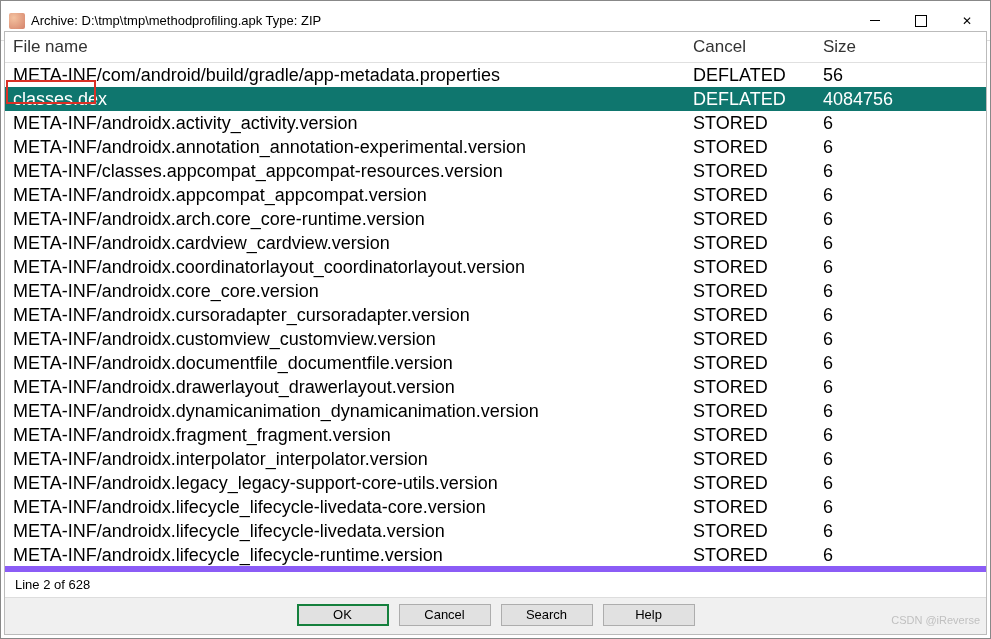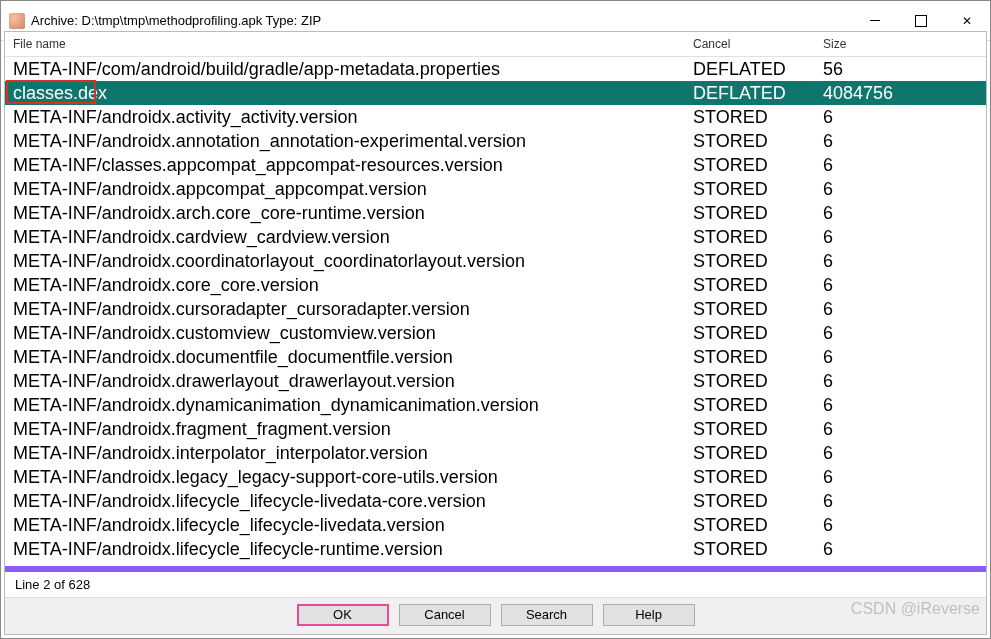--- a/index.html
+++ b/index.html
@@ -4,38 +4,38 @@
 <style>
 * { box-sizing: border-box; margin: 0; padding: 0; }
 body { font-family: "Segoe UI", Tahoma, sans-serif; font-size: 13px; background: #fff; width: 991px; height: 639px; overflow: hidden; position: relative; border: 1px solid #888; }
 .titlebar { height: 40px; display: flex; align-items: center; background: #fff; border-bottom: 1px solid #ddd; padding-left: 8px; }
 .titlebar .app-icon { width: 16px; height: 16px; margin-right: 6px; background: radial-gradient(circle at 30% 30%, #f4c2a0, #d4826a); border-radius: 2px; }
 .titlebar .title { flex: 1; font-size: 13px; color: #000; }
 .win-controls { display: flex; height: 30px; }
 .win-btn { width: 46px; height: 30px; display: flex; align-items: center; justify-content: center; font-size: 11px; color: #000; cursor: pointer; }
 .content { position: absolute; top: 30px; left: 3px; right: 3px; bottom: 3px; border: 1px solid #bbb; background: #fff; display: flex; flex-direction: column; }
 .table-wrap { flex: 1; overflow: hidden; position: relative; }
-.table-header { display: flex; background: #fff; border-bottom: 1px solid #e0e0e0; font-size: 12px; color: #333; }
+.table-header { display: flex; background: #fff; border-bottom: 1px solid #e0e0e0; font-size: 17px; color: #333; }
 .th { padding: 5px 8px; }
 .th.col-name { width: 680px; }
 .th.col-method { width: 130px; }
 .th.col-size { flex: 1; }
 .rows { overflow-y: scroll; height: 528px; }
 .row { display: flex; font-size: 18px; color: #000; line-height: 24px; height: 24px; }
 .row.selected { background: #0f766e; color: #fff; }
 .row .cell { padding: 0 8px; overflow: hidden; white-space: nowrap; }
 .row .col-name { width: 680px; }
 .row .col-method { width: 130px; }
 .row .col-size { flex: 1; }
 .highlight-box { position: absolute; border: 2px solid #d93025; pointer-events: none; }
 .status-bar { border-top: 6px solid #8b5cf6; padding: 5px 10px; font-size: 13px; color: #000; background: #fff; }
 .button-bar { display: flex; justify-content: center; gap: 10px; padding: 6px 0 8px 0; background: #f0f0f0; border-top: 1px solid #ddd; }
 .btn { width: 92px; height: 22px; font-size: 13px; text-align: center; line-height: 20px; background: #e1e1e1; border: 1px solid #adadad; cursor: pointer; }
-.btn.primary { border: 2px solid #ec4899; line-height: 18px; }
-.watermark { position: absolute; right: 10px; bottom: 20px; font-size: 16px; color: #c0c0c0; pointer-events: none; }
+.btn.primary { border: 2px solid #15803d; line-height: 18px; }
+.watermark { position: absolute; right: 10px; bottom: 12px; font-size: 11px; color: #c0c0c0; pointer-events: none; }
 
 .ico-min::before { content: ""; display:block; width:10px; height:1px; background:#000; }
 .ico-max::before { content: ""; display:block; width:10px; height:10px; border:1px solid #000; }
 .ico-close::before { content: "✕"; font-size: 12px; }
 
 .rows::-webkit-scrollbar { width: 17px; }
 .rows::-webkit-scrollbar-track { background: #f0f0f0; }
 .rows::-webkit-scrollbar-thumb { background: #c0c0c0; }
 </style>
 </head>

